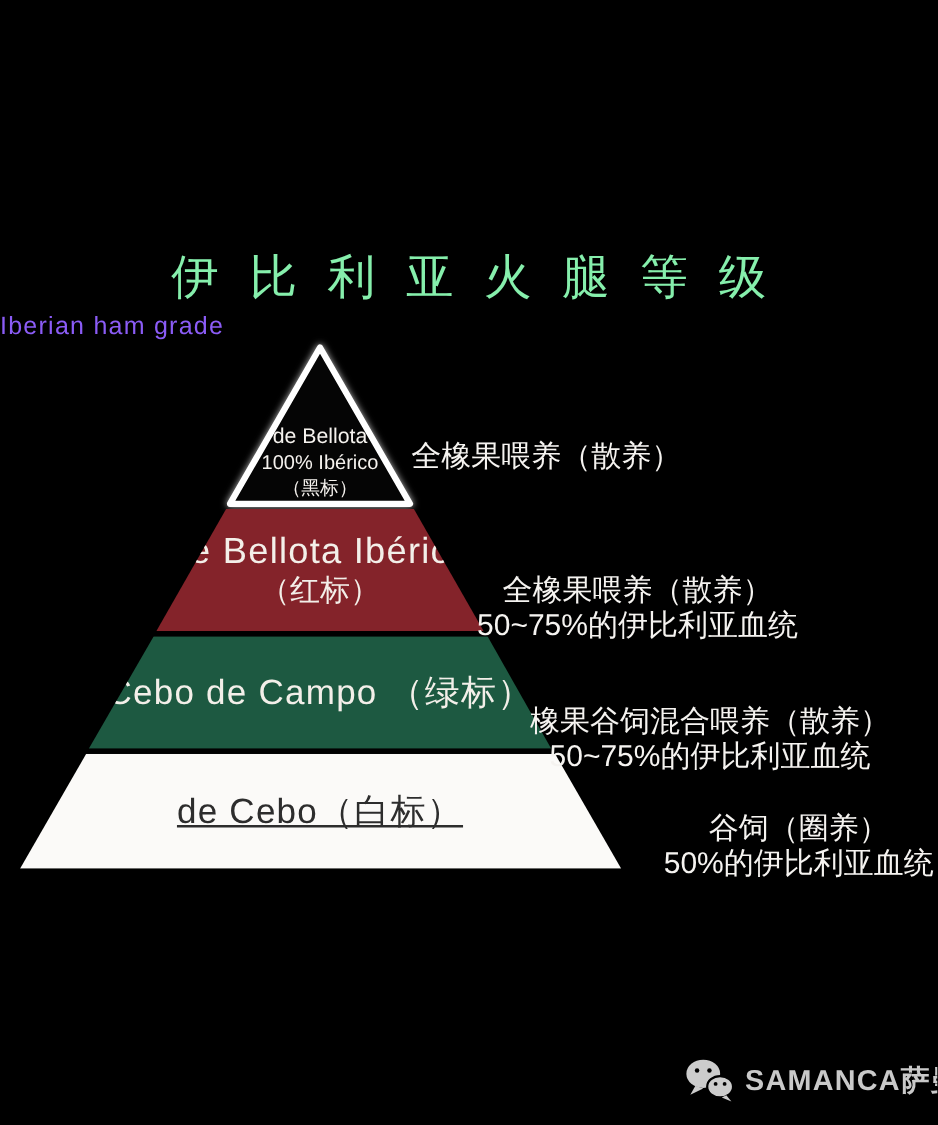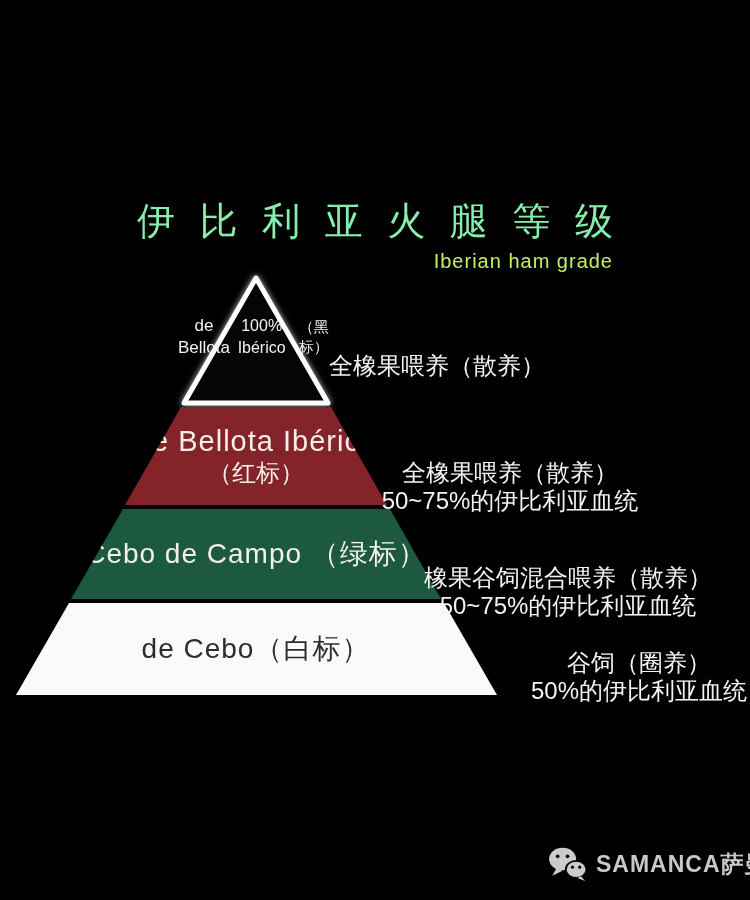--- a/index.html
+++ b/index.html
@@ -7,36 +7,36 @@
     position:relative;width:750px;height:900px;background:#000000;
     overflow:hidden;font-family:"Liberation Sans","DejaVu Sans",sans-serif;
   }
   
   .title{
     position:absolute;left:0;top:196px;width:750px;text-align:center;
     color:#86efac;font-size:38px;font-weight:normal;letter-spacing:7px;
     padding-left:7px;box-sizing:border-box;white-space:nowrap;
   }
   .subtitle{
-    position:absolute;left:0;top:250px;width:613px;text-align:right;
-    color:#bef264;font-size:20px;letter-spacing:1px;
+    position:absolute;left:0;top:250px;width:613px;text-align:left;
+    color:#8b5cf6;font-size:20px;letter-spacing:1px;
   }
   
   .tier{position:absolute;}
   .tier-top-box{left:178px;top:272px;width:156px;height:136px;}
   .tier-top-box svg{position:absolute;left:0;top:0;
     filter:drop-shadow(0 0 3px rgba(255,255,255,0.75));}
   .tier-top-labels{
     position:absolute;left:0;top:0;width:156px;height:136px;
-    display:flex;flex-direction:row;justify-content:flex-end;align-items:center;
+    display:flex;flex-direction:column;justify-content:flex-end;align-items:center;
     padding-bottom:6px;box-sizing:border-box;color:#f5f2ee;text-align:center;
   }
   .tt-line1{font-size:17px;line-height:22px;}
   .tt-line2{font-size:16px;line-height:22px;}
-  .tt-line3{font-size:15px;line-height:20px;}
+  .tt-line3{font-size:15px;line-height:20px;font-family:Liberation Mono, monospace;}
 
   .tier-red{
     left:120px;top:407px;width:272px;height:98px;background:#84232a;
     clip-path:polygon(61px 0,211px 0,267px 98px,5px 98px);
     display:flex;flex-direction:column;justify-content:center;align-items:center;
     color:#f3efe9;text-align:center;
   }
   .tier-red .grade{font-size:29px;line-height:34px;letter-spacing:1px;}
   .tier-red .tag{font-size:24px;line-height:30px;}
 
@@ -45,21 +45,21 @@
     clip-path:polygon(57px 0,324px 0,375px 90px,5px 90px);
     display:flex;justify-content:center;align-items:center;
     color:#f3efe9;text-align:center;
   }
   .tier-green .grade{font-size:28px;letter-spacing:1px;}
 
   .tier-white{
     left:10px;top:603px;width:492px;height:92px;background:#fbfaf8;
     clip-path:polygon(59px 0,434px 0,487px 92px,6px 92px);
     display:flex;justify-content:center;align-items:center;
-    color:#2d2d2d;text-align:center;
+    color:#2d2d2d;text-align:center;text-decoration:underline;
   }
   .tier-white .grade{font-size:28px;letter-spacing:1px;}
 
   
   .annotation{
     position:absolute;color:#f5f3f0;font-size:24px;line-height:28px;
     text-align:center;white-space:nowrap;margin-top:34px;
   }
   .annot-1{left:287px;top:318px;width:300px;}
   .annot-2{left:360px;top:425px;width:300px;}

